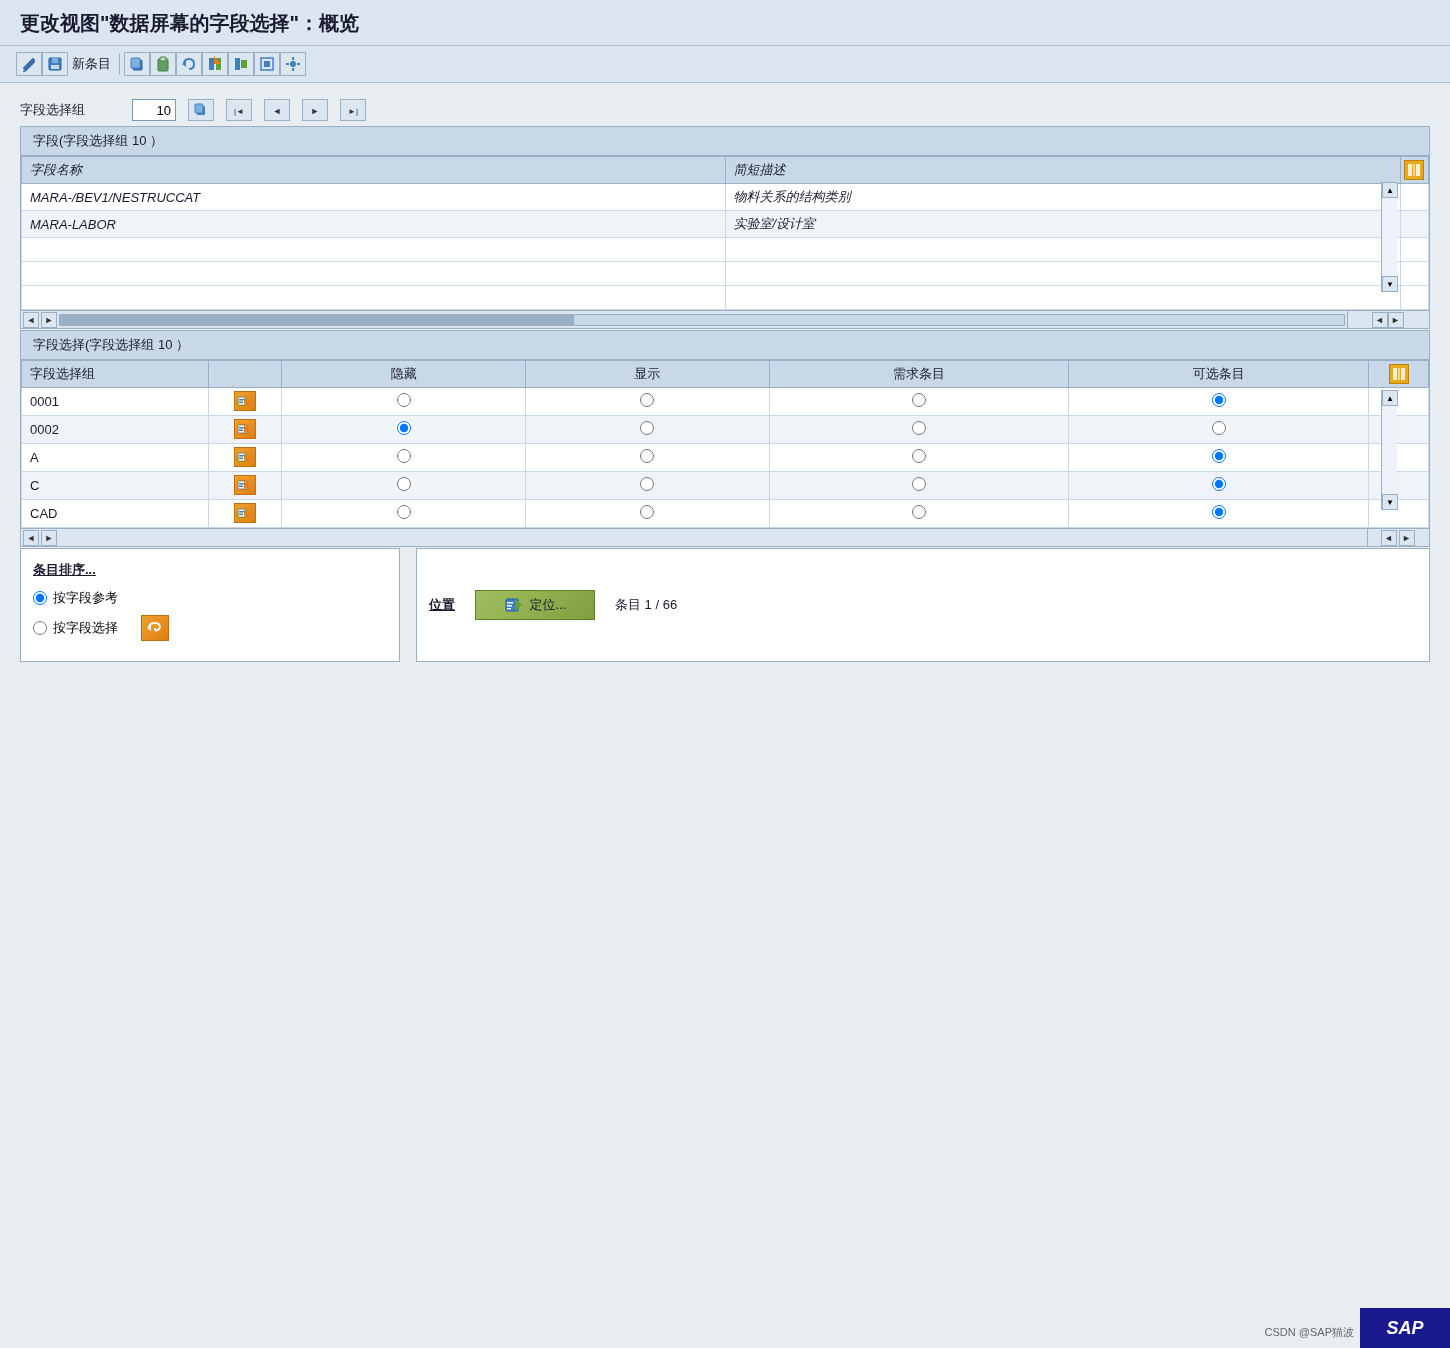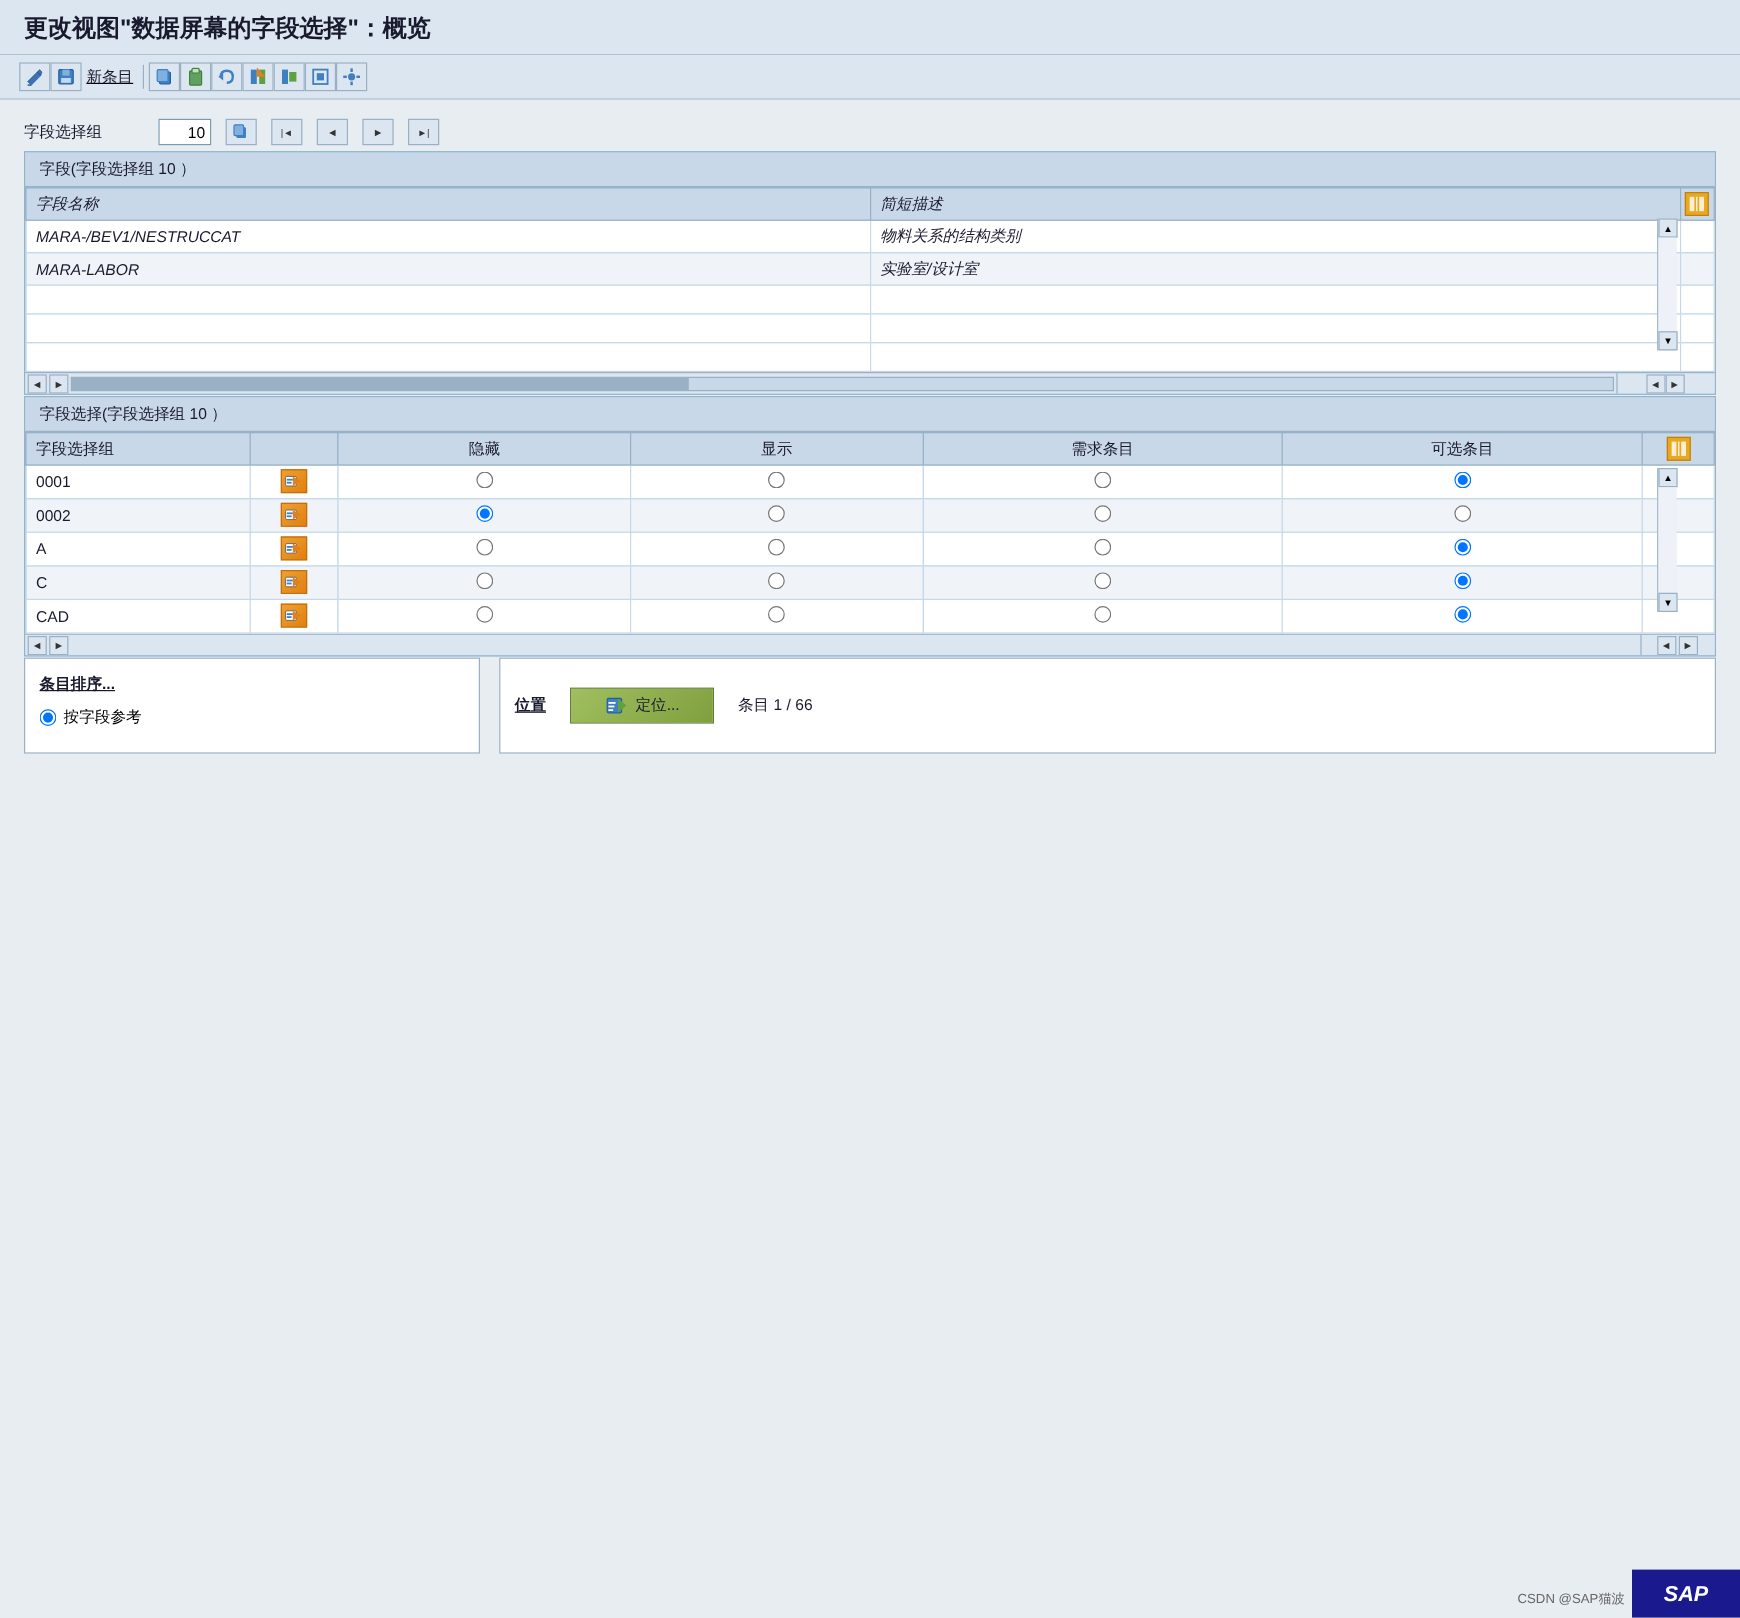--- a/index.html
+++ b/index.html
@@ -25,21 +25,20 @@
 
     
     .toolbar {
       background: #dce6f0;
       border-bottom: 1px solid #b0c0d0;
       padding: 6px 16px;
       display: flex;
       align-items: center;
       gap: 0;
       flex-wrap: wrap;
-      text-decoration: underline;
     }
     .toolbar-btn {
       display: inline-flex;
       align-items: center;
       justify-content: center;
       width: 26px;
       height: 24px;
       background: #dce6f0;
       border: 1px solid #9ab0c4;
       cursor: pointer;
@@ -672,20 +671,32 @@
   </div>
 
   <div class="bottom-row">
 
     <div class="bottom-panel bottom-panel-left">
       <div class="section-title">条目排序...</div>
       <div class="radio-row">
         <input type="radio" name="sortOption" value="byRef" id="sortByRef" checked="" style="">
         <label for="sortByRef">按字段参考</label>
       </div>
+      <div class="radio-row">
+        <input type="radio" name="sortOption" value="bySel" id="sortBySel" style="">
+        <label for="sortBySel">按字段选择</label>
+        &nbsp;&nbsp;&nbsp;
+        <button class="icon-btn" style="width:28px; height:26px;">
+          <svg width="18" height="18" viewBox="0 0 18 18">
+            <path d="M3 9 Q3 4 9 4 Q14 4 14 9" fill="none" stroke="white" stroke-width="2"></path>
+            <path d="M9 9 Q9 14 14 9" fill="none" stroke="white" stroke-width="2"></path>
+            <polygon points="1,9 5,6 5,12" fill="white"></polygon>
+          </svg>
+        </button>
+      </div>
     </div>
 
     <div class="bottom-panel bottom-panel-right">
       <div style="display:flex; align-items:center; gap:20px; width:100%;">
         <div class="section-title" style="margin-bottom:0;">位置</div>
         <button class="locate-btn">
           <svg width="20" height="20" viewBox="0 0 20 20">
             <rect x="2" y="4" width="12" height="12" rx="1" fill="#4080c0" stroke="#2060a0"></rect>
             <polygon points="11,4 18,10 11,16" fill="#60a040"></polygon>
             <rect x="3" y="7" width="6" height="1.5" fill="white"></rect>

